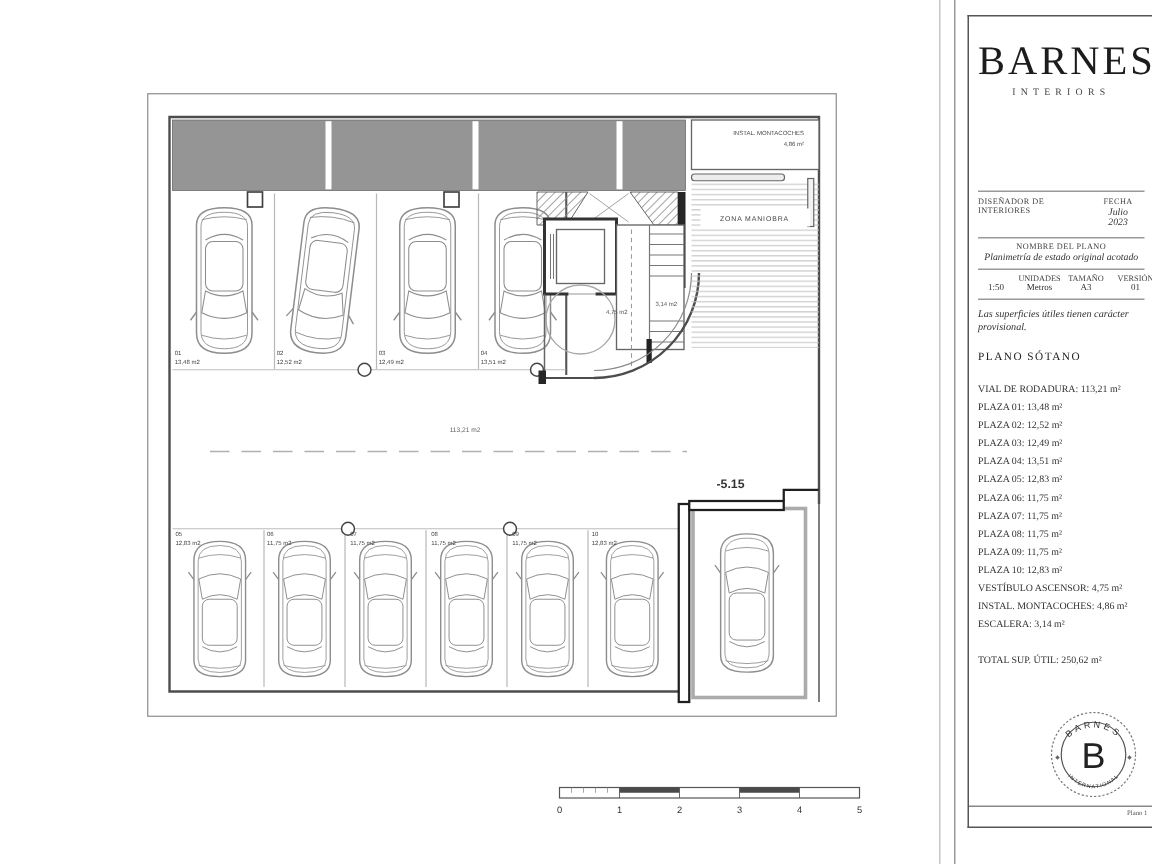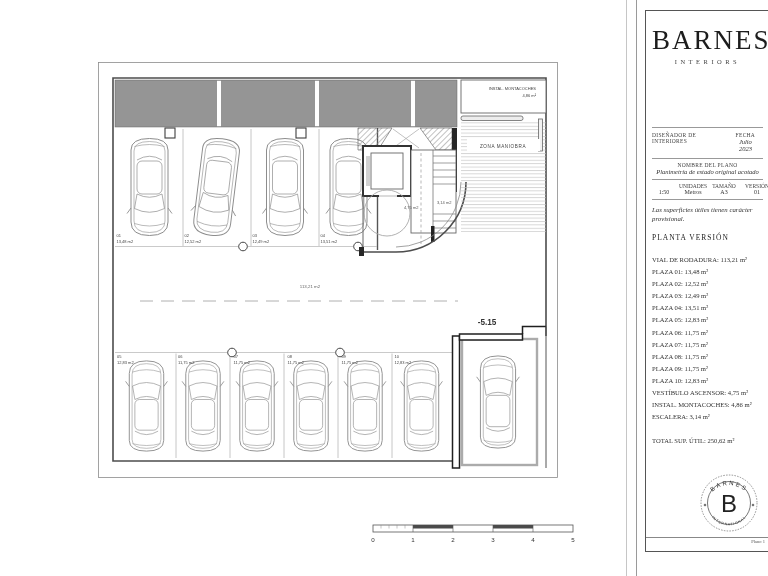--- a/index.html
+++ b/index.html
@@ -261,21 +261,21 @@
         </div>
         <div class="mrow mv">
           <span>1:50</span>
           <span>Metros</span>
           <span>A3</span>
           <span>01</span>
         </div>
       </div>
       <div class="rule"></div>
       <p class="note">Las superficies útiles tienen carácter provisional.</p>
-      <div class="floor-title">PLANTA VERSIÓN</div>
+      <div class="floor-title">PLANO SÓTANO</div>
       <div class="areas">
         <div class="area-line">VIAL DE RODADURA: 113,21 m²</div>
         <div class="area-line">PLAZA 01: 13,48 m²</div>
         <div class="area-line">PLAZA 02: 12,52 m²</div>
         <div class="area-line">PLAZA 03: 12,49 m²</div>
         <div class="area-line">PLAZA 04: 13,51 m²</div>
         <div class="area-line">PLAZA 05: 12,83 m²</div>
         <div class="area-line">PLAZA 06: 11,75 m²</div>
         <div class="area-line">PLAZA 07: 11,75 m²</div>
         <div class="area-line">PLAZA 08: 11,75 m²</div>

